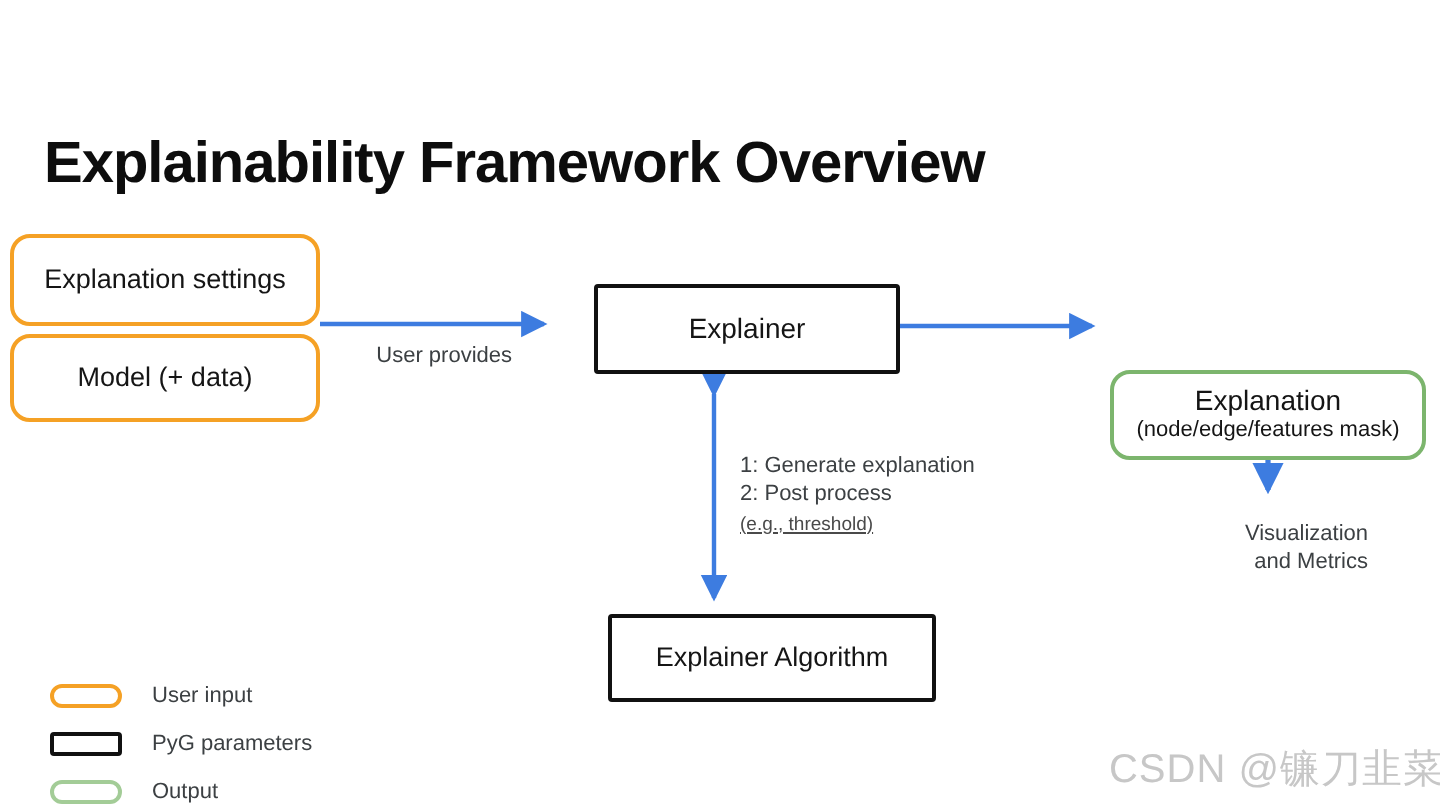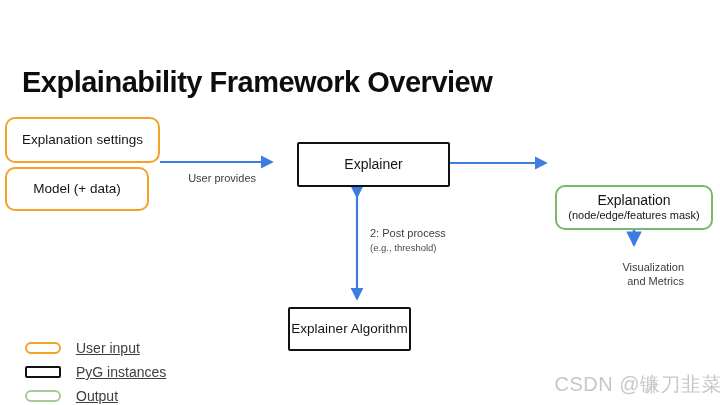--- a/index.html
+++ b/index.html
@@ -17,39 +17,39 @@
     position:absolute;display:flex;flex-direction:column;
     align-items:center;justify-content:center;
     background:#fff;text-align:center;box-sizing:border-box;
   }
   .node .label{font-size:13.5px;color:#151515;line-height:1.15;}
   .node .sublabel{font-size:11px;color:#151515;line-height:1.2;margin-top:1px;text-align:center;}
   .orange-node{border:2.5px solid #F5A125;border-radius:10px;}
   .black-node{border:2.5px solid #111111;border-radius:2px;margin-left:16px;}
   .green-node{border:2.5px solid #7CB56D;border-radius:10px;margin-top:44px;}
   #node-explanation-settings{left:5px;top:117px;width:155px;height:46px;}
-  #node-model{left:5px;top:167px;width:144px;height:44px;}
+  #node-model{left:5px;top:167px;width:155px;height:44px;}
   #node-explainer{left:281px;top:142px;width:153px;height:45px;}
   #node-explanation{left:555px;top:141px;width:158px;height:45px;}
-  #node-explainer-algorithm{left:272px;top:307px;width:123px;height:44px;}
+  #node-explainer-algorithm{left:288px;top:307px;width:164px;height:44px;}
   .edge-label{
     position:absolute;font-size:11px;color:#3C4043;line-height:1.3;
   }
   #label-user-provides{left:186px;top:171px;width:70px;text-align:right;}
   #note-process{left:370px;top:226px;width:135px;}
-  #note-process .small{font-size:9.5px;color:#4a4a4a;margin-top:2px;}
+  #note-process .small{font-size:9.5px;color:#4a4a4a;margin-top:2px;text-decoration:underline;}
   #label-visualization{left:584px;top:260px;width:100px;text-align:right;}
   .arrows{position:absolute;left:0;top:0;pointer-events:none;}
   .legend{position:absolute;left:25px;top:336px;}
   .legend-row{display:flex;align-items:center;height:24px;}
   .legend-swatch{width:36px;height:12px;box-sizing:border-box;background:#fff;margin-right:15px;}
   .sw-orange{border:2.5px solid #F5A125;border-radius:6px;}
   .sw-black{border:2.5px solid #111111;border-radius:2px;}
   .sw-green{border:2.5px solid #A3CC97;border-radius:6px;}
-  .legend-label{font-size:14px;color:#3C4043;text-decoration:underline;}
+  .legend-label{font-size:11px;color:#3C4043;}
   .watermark{
     position:absolute;right:12px;top:371px;
     font-size:20px;color:#c7c7c7;letter-spacing:0.5px;
   }
 </style>
 </head>
 <body>
 
 <div class="canvas">
 
@@ -88,37 +88,38 @@
     <span class="sublabel">(node/edge/features mask)</span>
   </div>
 
   <div class="node black-node" id="node-explainer-algorithm">
     <span class="label">Explainer Algorithm</span>
   </div>
 
   <div class="edge-label" id="label-user-provides">User provides</div>
 
   <div class="edge-label" id="note-process">
+    <div>1: Generate explanation</div>
     <div>2: Post process</div>
     <div class="small">(e.g., threshold)</div>
   </div>
 
   <div class="edge-label" id="label-visualization">
     <div>Visualization</div>
     <div>and Metrics</div>
   </div>
 
   <div class="legend">
     <div class="legend-row">
       <span class="legend-swatch sw-orange"></span>
       <span class="legend-label">User input</span>
     </div>
     <div class="legend-row">
       <span class="legend-swatch sw-black"></span>
-      <span class="legend-label">PyG instances</span>
+      <span class="legend-label">PyG parameters</span>
     </div>
     <div class="legend-row">
       <span class="legend-swatch sw-green"></span>
       <span class="legend-label">Output</span>
     </div>
   </div>
 
   <div class="watermark">CSDN @镰刀韭菜</div>
 
 </div>

